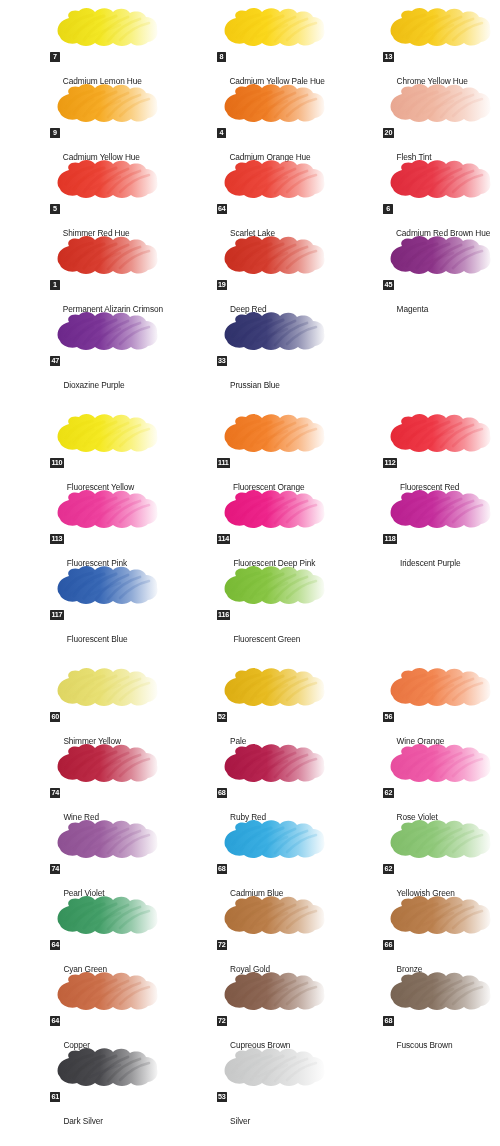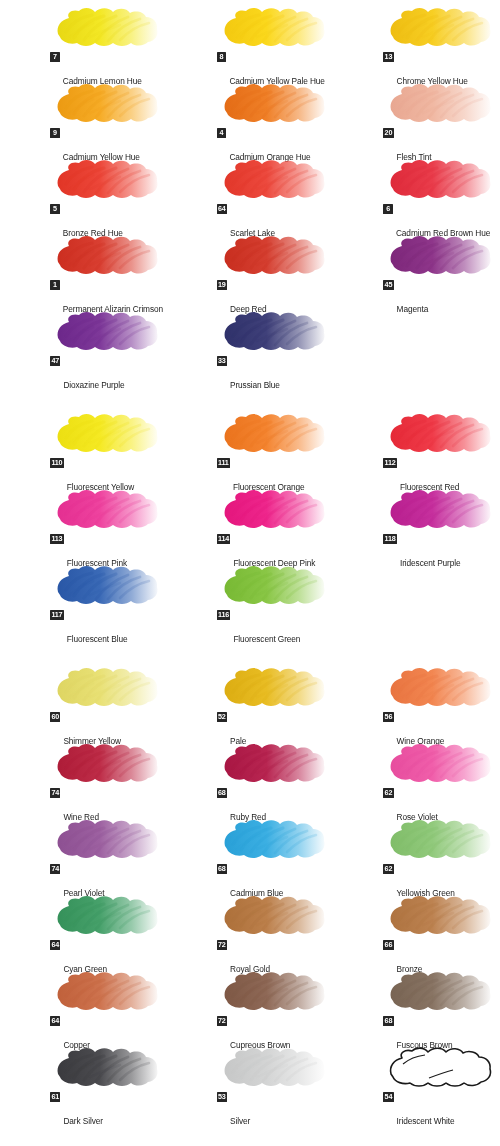--- a/index.html
+++ b/index.html
@@ -274,21 +274,21 @@
                 <path d="M44,37 C53,25 65,17 76,13" fill="none" stroke="#e13526" stroke-width="2.84" stroke-linecap="round" opacity="0.225"></path>
                 <path d="M56,37 C65,26 77,18 88,15" fill="none" stroke="#e13526" stroke-width="2.72" stroke-linecap="round" opacity="0.200"></path>
                 <path d="M68,36 C77,27 88,21 97,19" fill="none" stroke="#e13526" stroke-width="2.60" stroke-linecap="round" opacity="0.175"></path>
                 <path d="M18,33 C25,27 33,22 41,19" fill="none" stroke="#e13526" stroke-width="2.48" stroke-linecap="round" opacity="0.150"></path>
                 <path d="M38,33 C48,28 58,24 68,21" fill="none" stroke="#e13526" stroke-width="2.36" stroke-linecap="round" opacity="0.125"></path>
               </g>
             </svg>
           </div>
           <div class="label">
             <span class="badge">5</span>
-            <span class="name">Bronze Red Hue</span>
+            <span class="name">Shimmer Red Hue</span>
           </div>
         </div>
         <div class="cell">
           <div class="swatch-wrap">
             <svg viewBox="0 0 108 44" xmlns="http://www.w3.org/2000/svg" aria-hidden="true">
               <defs>
                 <linearGradient id="g8" x1="0" y1="0" x2="1" y2="0">
                   <stop offset="0" stop-color="#e2372a" stop-opacity="1"></stop>
                   <stop offset="0.42" stop-color="#ec4438" stop-opacity="0.97"></stop>
                   <stop offset="0.74" stop-color="#ec4438" stop-opacity="0.55"></stop>
@@ -1348,29 +1348,16 @@
                 <path d="M18,33 C25,27 33,22 41,19" fill="none" stroke="#c6c7c7" stroke-width="2.48" stroke-linecap="round" opacity="0.150"></path>
                 <path d="M38,33 C48,28 58,24 68,21" fill="none" stroke="#c6c7c7" stroke-width="2.36" stroke-linecap="round" opacity="0.125"></path>
               </g>
             </svg>
           </div>
           <div class="label">
             <span class="badge">53</span>
             <span class="name">Silver</span>
           </div>
         </div>
-        <div class="cell">
-          <div class="swatch-wrap">
-            <svg viewBox="0 0 108 44" xmlns="http://www.w3.org/2000/svg" aria-hidden="true">
-              <path d="M6,30 C4,22 9,16 17,14 C14,9 20,5 27,7 C31,3 39,3 43,8 C48,3 57,3 61,8 C66,3 75,4 78,9 C84,6 92,8 94,13 C101,13 106,18 105,25 C107,31 103,37 96,38 C92,42 84,43 79,39 C74,43 66,43 61,39 C56,43 48,43 43,39 C38,43 30,43 25,39 C18,41 10,38 8,33 Z" fill="none" stroke="#1a1a1a" stroke-width="1.6" stroke-linejoin="round"></path>
-              <path d="M18,20 C24,15 32,12 40,11" fill="none" stroke="#1a1a1a" stroke-width="1.1"></path>
-              <path d="M44,34 C52,31 60,28 68,26" fill="none" stroke="#1a1a1a" stroke-width="1.1"></path>
-            </svg>
-          </div>
-          <div class="label">
-            <span class="badge">54</span>
-            <span class="name">Iridescent White</span>
-          </div>
-        </div>
       </div>
       <div class="gap-sm"></div>
     </div>
   </div>
 
 </body></html>

